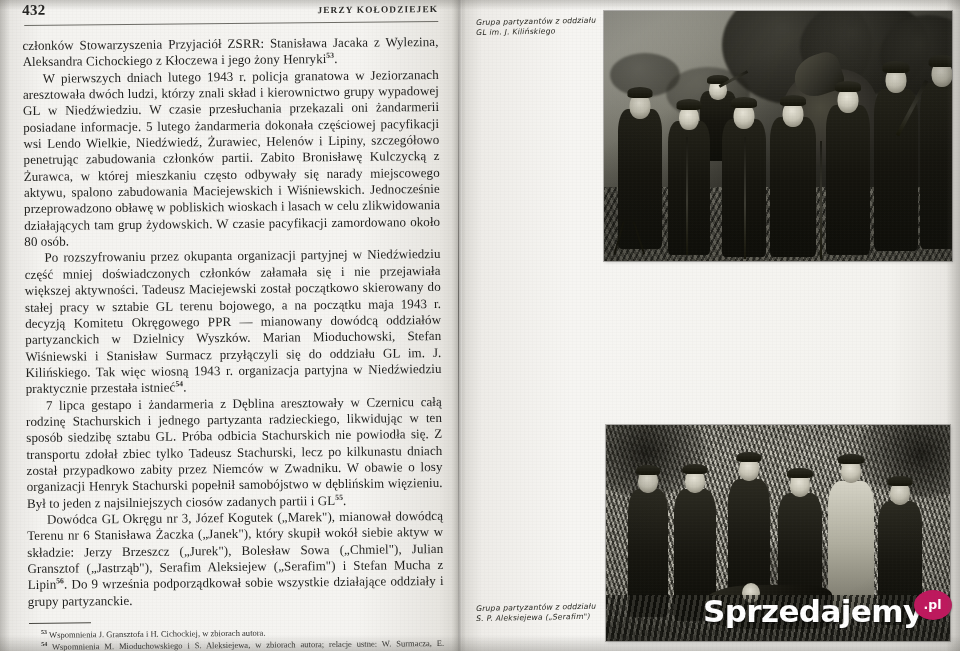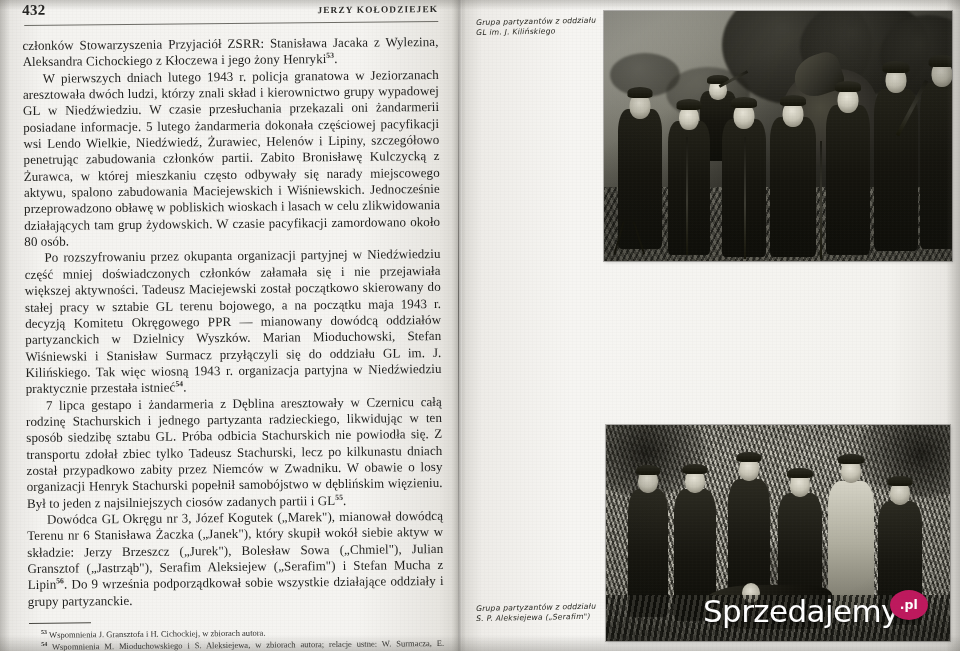--- a/index.html
+++ b/index.html
@@ -271,21 +271,21 @@
     position: absolute;
     left: 703px;
     top: 596px;
     display: flex;
     align-items: center;
     font-family: "DejaVu Sans", sans-serif;
     pointer-events: none;
   }
   #watermark .wm-text {
     font-size: 31px;
-    font-weight: 400;
+    font-weight: 700;
     letter-spacing: -.6px;
     color: #ffffff;
     text-shadow: 0 1px 2px rgba(0,0,0,.55);
     line-height: 1;
   }
   #watermark .wm-badge {
     width: 38px; height: 30px;
     border-radius: 50%;
     background: #be185d;
     color: #ffffff;

